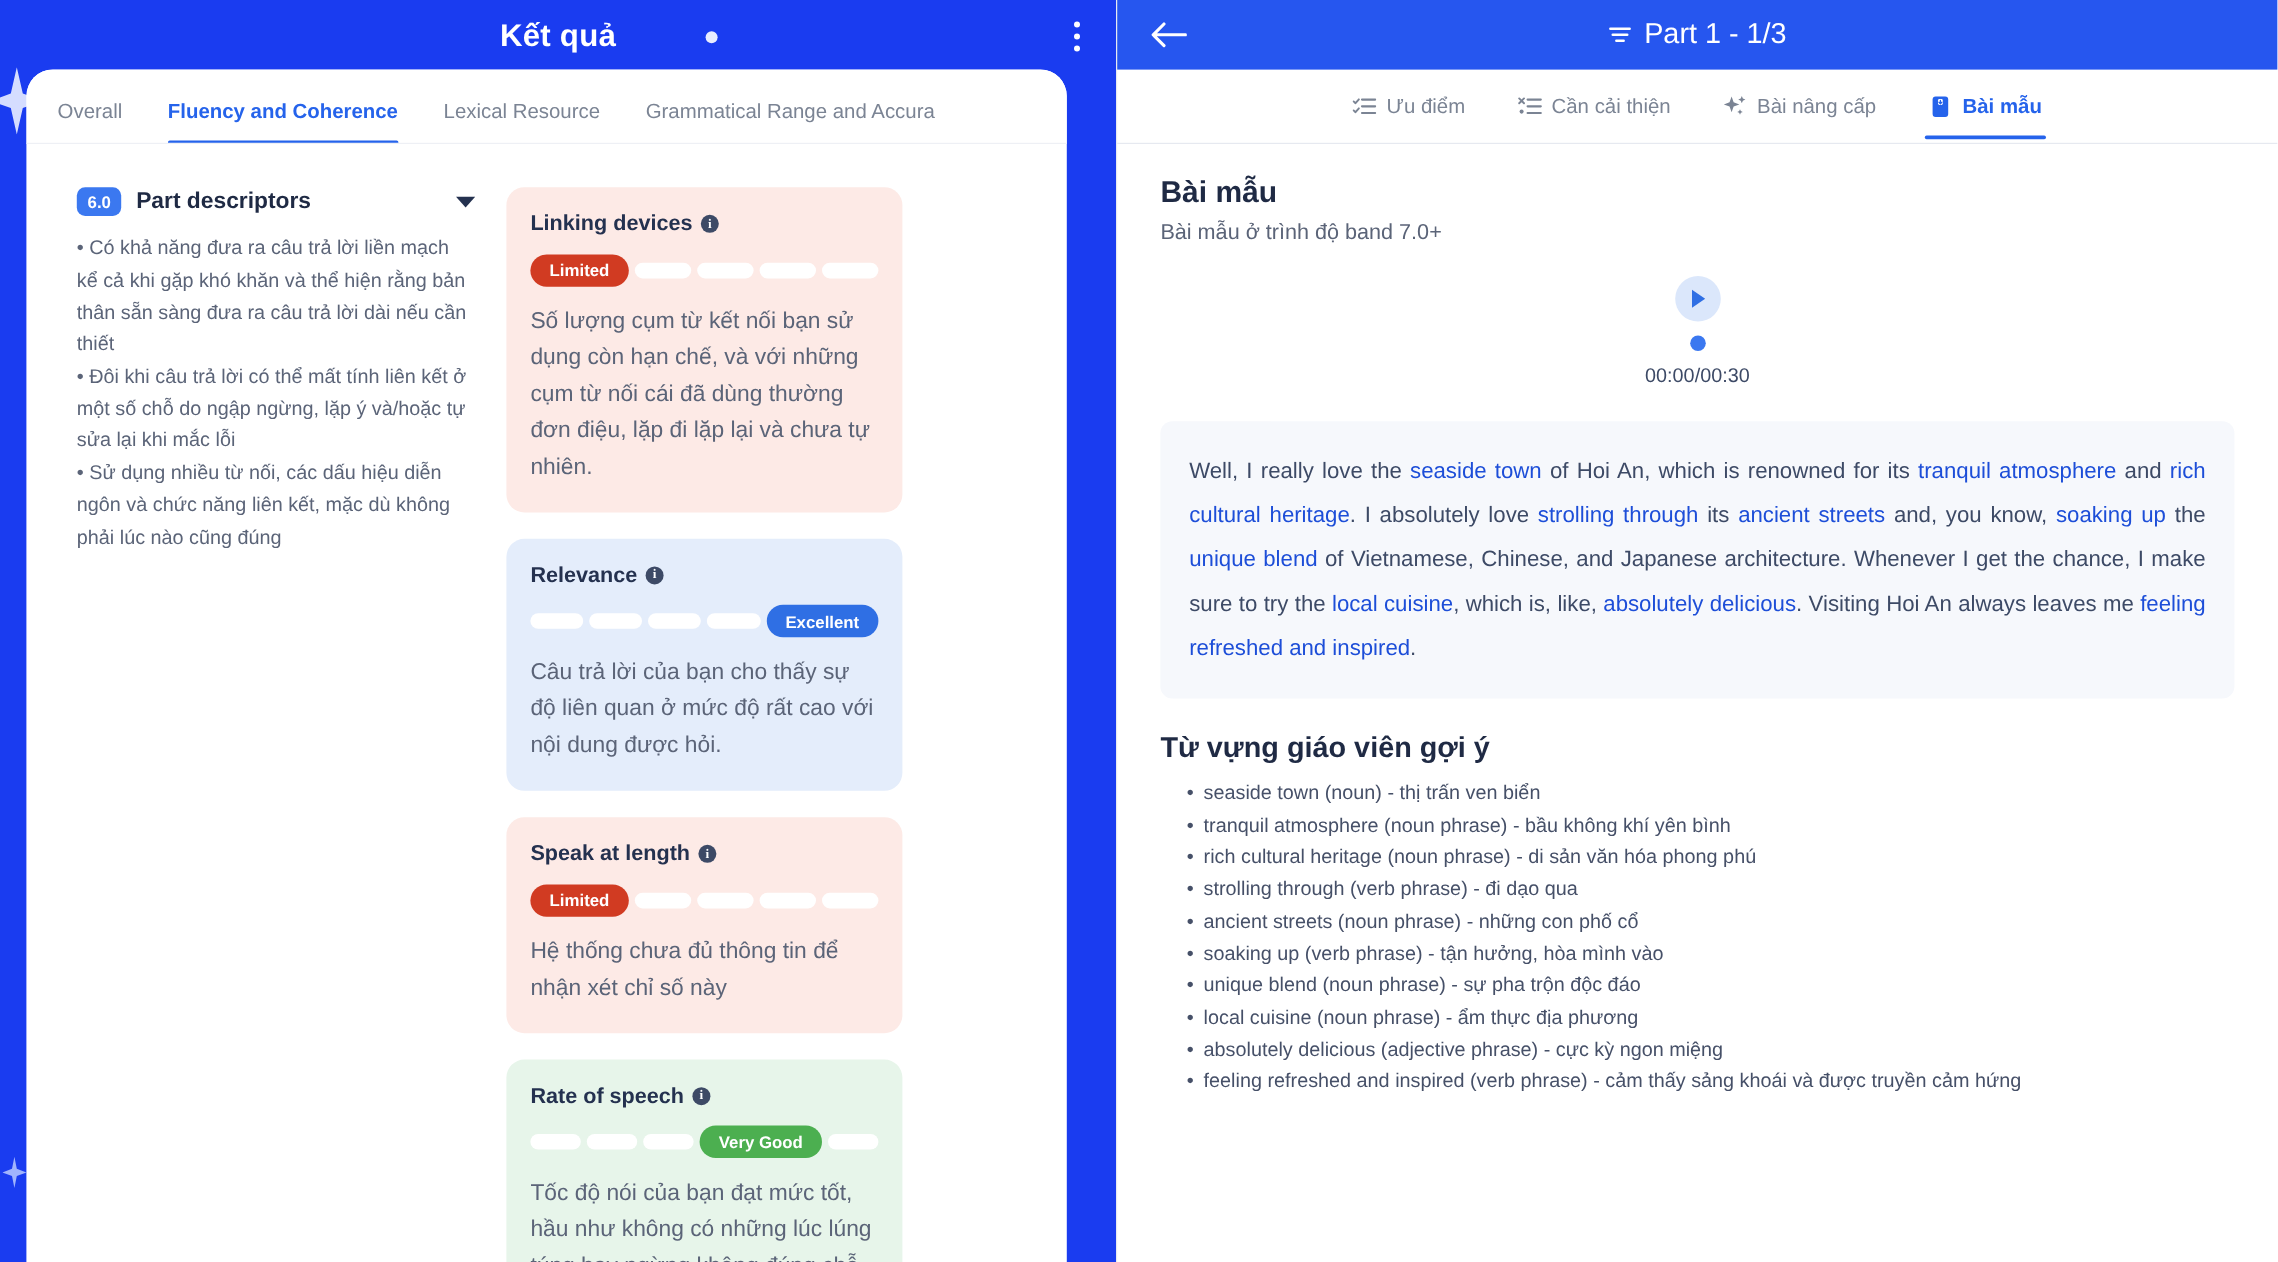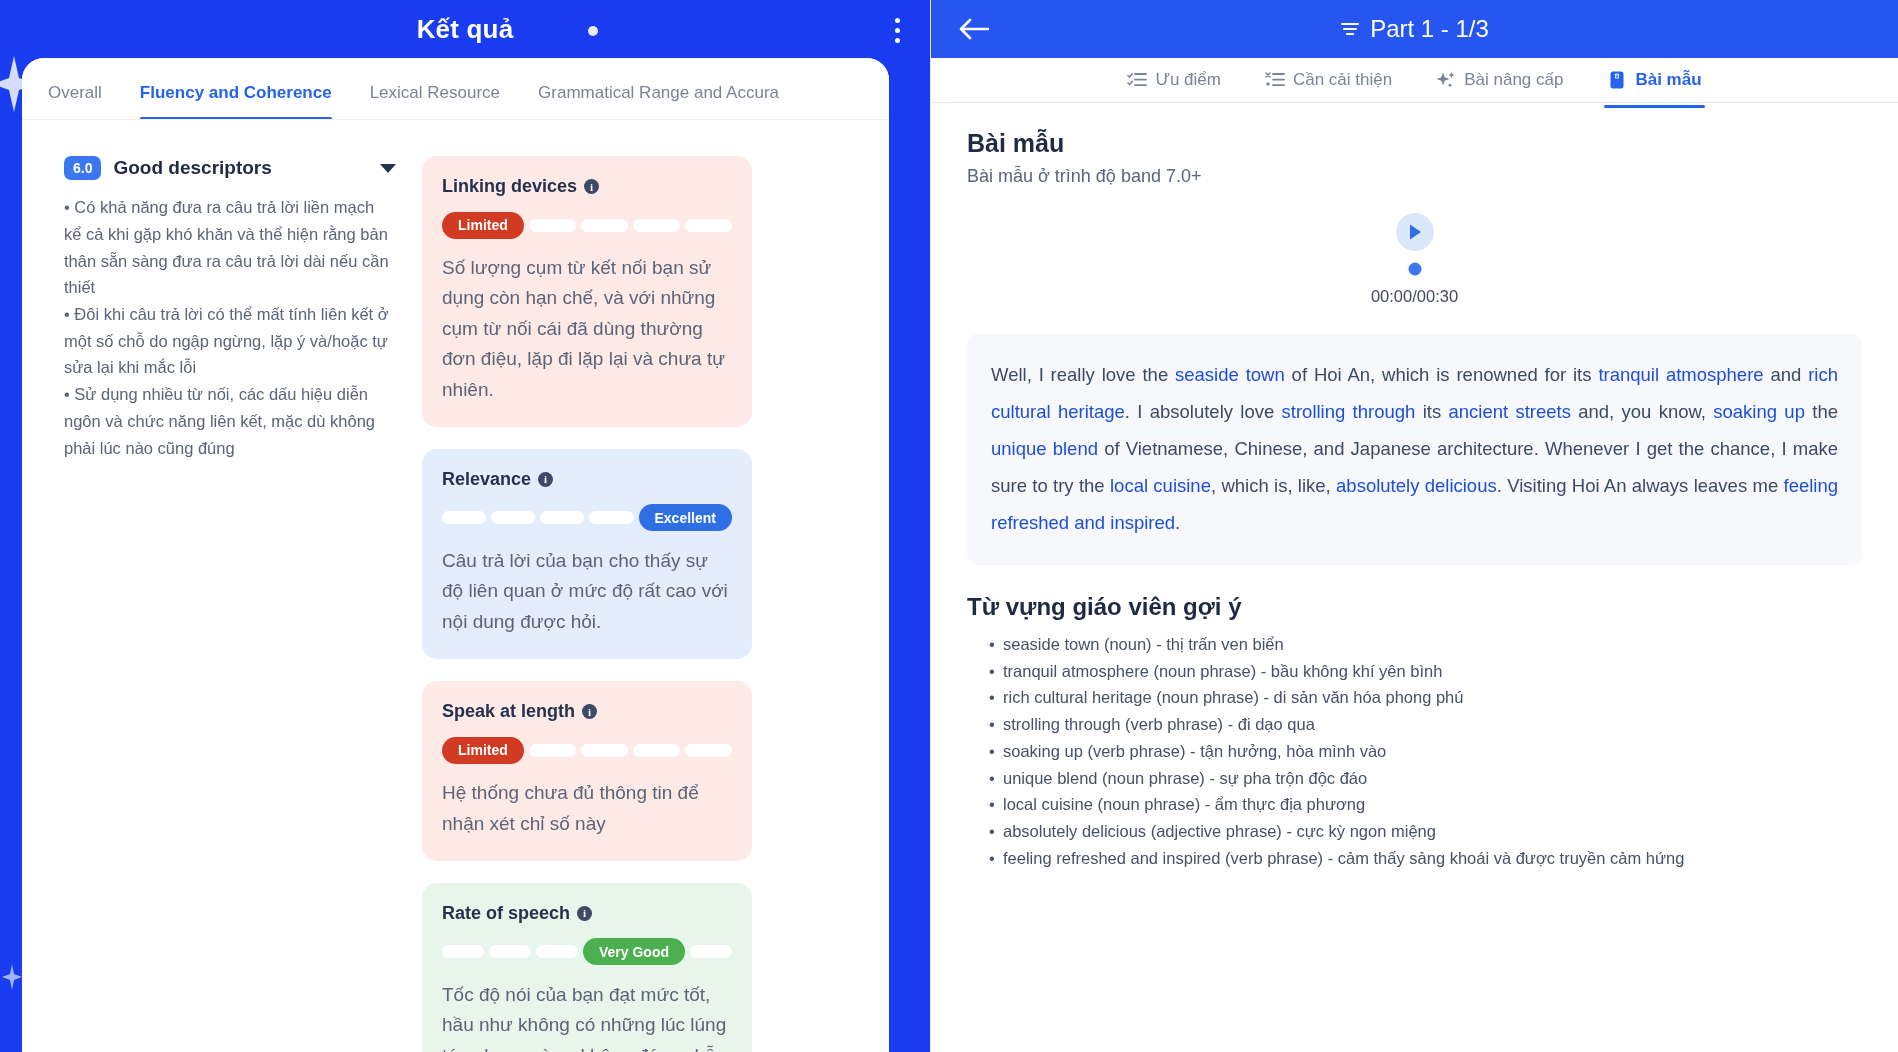--- a/index.html
+++ b/index.html
@@ -184,21 +184,21 @@
   }
   .right-title {
     width: 100%;
     text-align: center;
     color: #fff;
     font-size: 24px;
     font-weight: normal;
     display: flex; align-items: center; justify-content: center; gap: 10px;
   }
   .right-tabs {
-    height: 45px;
+    height: 62px;
     display: flex;
     align-items: center;
     justify-content: center;
     gap: 38px;
     border-bottom: 1px solid #e6e9f0;
     flex: none;
   }
   .rtab {
     display: flex; align-items: center; gap: 8px;
     font-size: 17px;
@@ -307,21 +307,21 @@
         <div class="tab active">Fluency and Coherence</div>
         <div class="tab">Lexical Resource</div>
         <div class="tab">Grammatical Range and Accura</div>
       </div>
 
       <div class="left-body">
 
         <div class="descriptor-col">
           <div class="band-head">
             <span class="band-pill">6.0</span>
-            <span class="band-label">Good descriptors</span>
+            <span class="band-label">Part descriptors</span>
             <span class="caret"></span>
           </div>
           <div class="desc-list">
             <p>• Có khả năng đưa ra câu trả lời liền mạch kể cả khi gặp khó khăn và thể hiện rằng bản thân sẵn sàng đưa ra câu trả lời dài nếu cần thiết</p>
             <p>• Đôi khi câu trả lời có thể mất tính liên kết ở một số chỗ do ngập ngừng, lặp ý và/hoặc tự sửa lại khi mắc lỗi</p>
             <p>• Sử dụng nhiều từ nối, các dấu hiệu diễn ngôn và chức năng liên kết, mặc dù không phải lúc nào cũng đúng</p>
           </div>
         </div>
 
         <div class="metrics-col">
@@ -469,20 +469,21 @@
       </div>
 
       <div class="passage">Well, I really love the <b>seaside town</b> of Hoi An, which is renowned for its <b>tranquil atmosphere</b> and <b>rich cultural heritage</b>. I absolutely love <b>strolling through</b> its <b>ancient streets</b> and, you know, <b>soaking up</b> the <b>unique blend</b> of Vietnamese, Chinese, and Japanese architecture. Whenever I get the chance, I make sure to try the <b>local cuisine</b>, which is, like, <b>absolutely delicious</b>. Visiting Hoi An always leaves me <b>feeling refreshed and inspired</b>.</div>
 
       <div class="vocab-title">Từ vựng giáo viên gợi ý</div>
       <ul class="vocab-list">
         <li>seaside town (noun) - thị trấn ven biển</li>
         <li>tranquil atmosphere (noun phrase) - bầu không khí yên bình</li>
         <li>rich cultural heritage (noun phrase) - di sản văn hóa phong phú</li>
         <li>strolling through (verb phrase) - đi dạo qua</li>
+        <li>ancient streets (noun phrase) - những con phố cổ</li>
         <li>soaking up (verb phrase) - tận hưởng, hòa mình vào</li>
         <li>unique blend (noun phrase) - sự pha trộn độc đáo</li>
         <li>local cuisine (noun phrase) - ẩm thực địa phương</li>
         <li>absolutely delicious (adjective phrase) - cực kỳ ngon miệng</li>
         <li>feeling refreshed and inspired (verb phrase) - cảm thấy sảng khoái và được truyền cảm hứng</li>
       </ul>
     </div>
   </div>
 </div>
 

